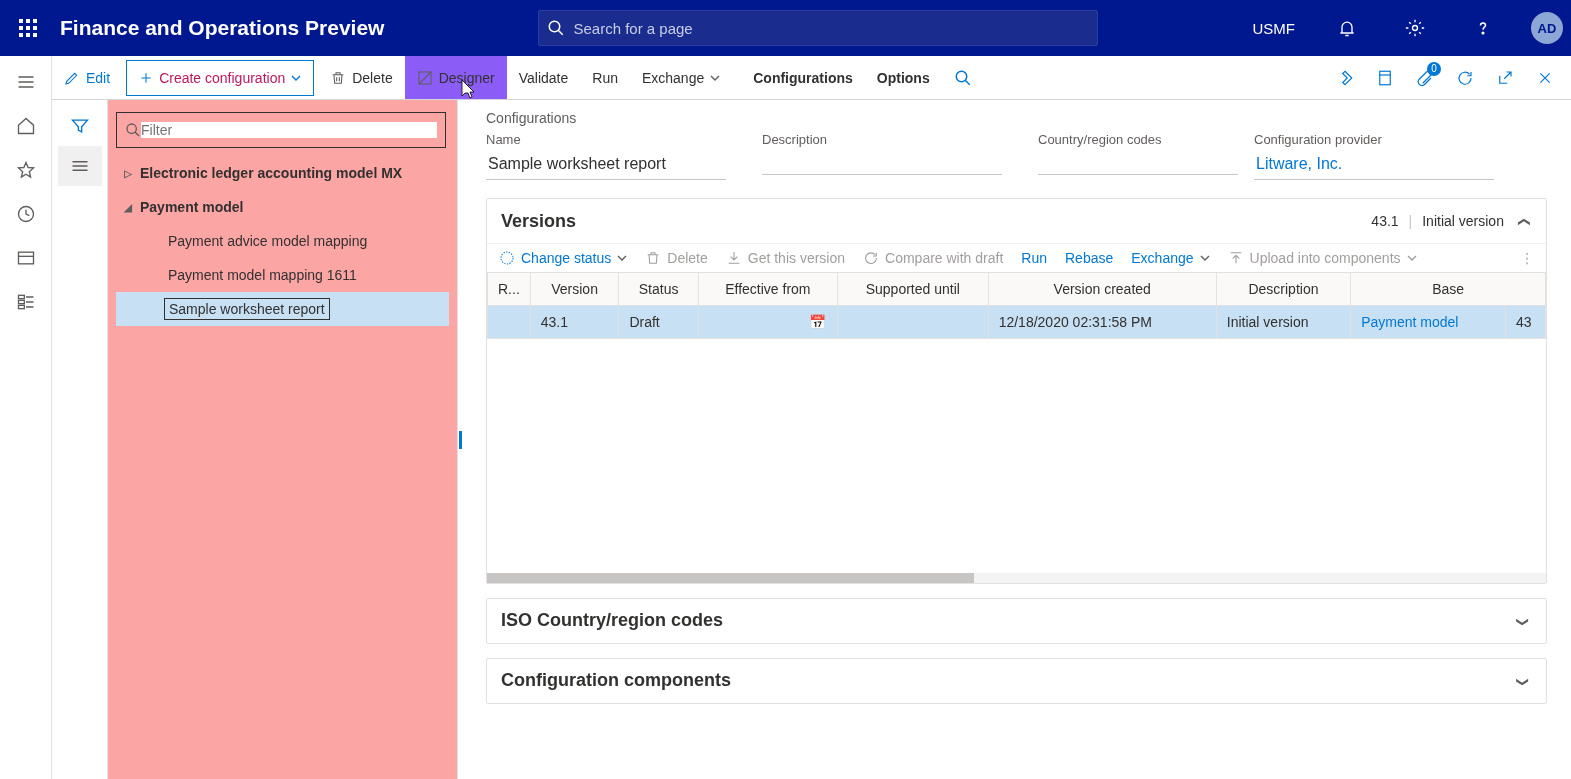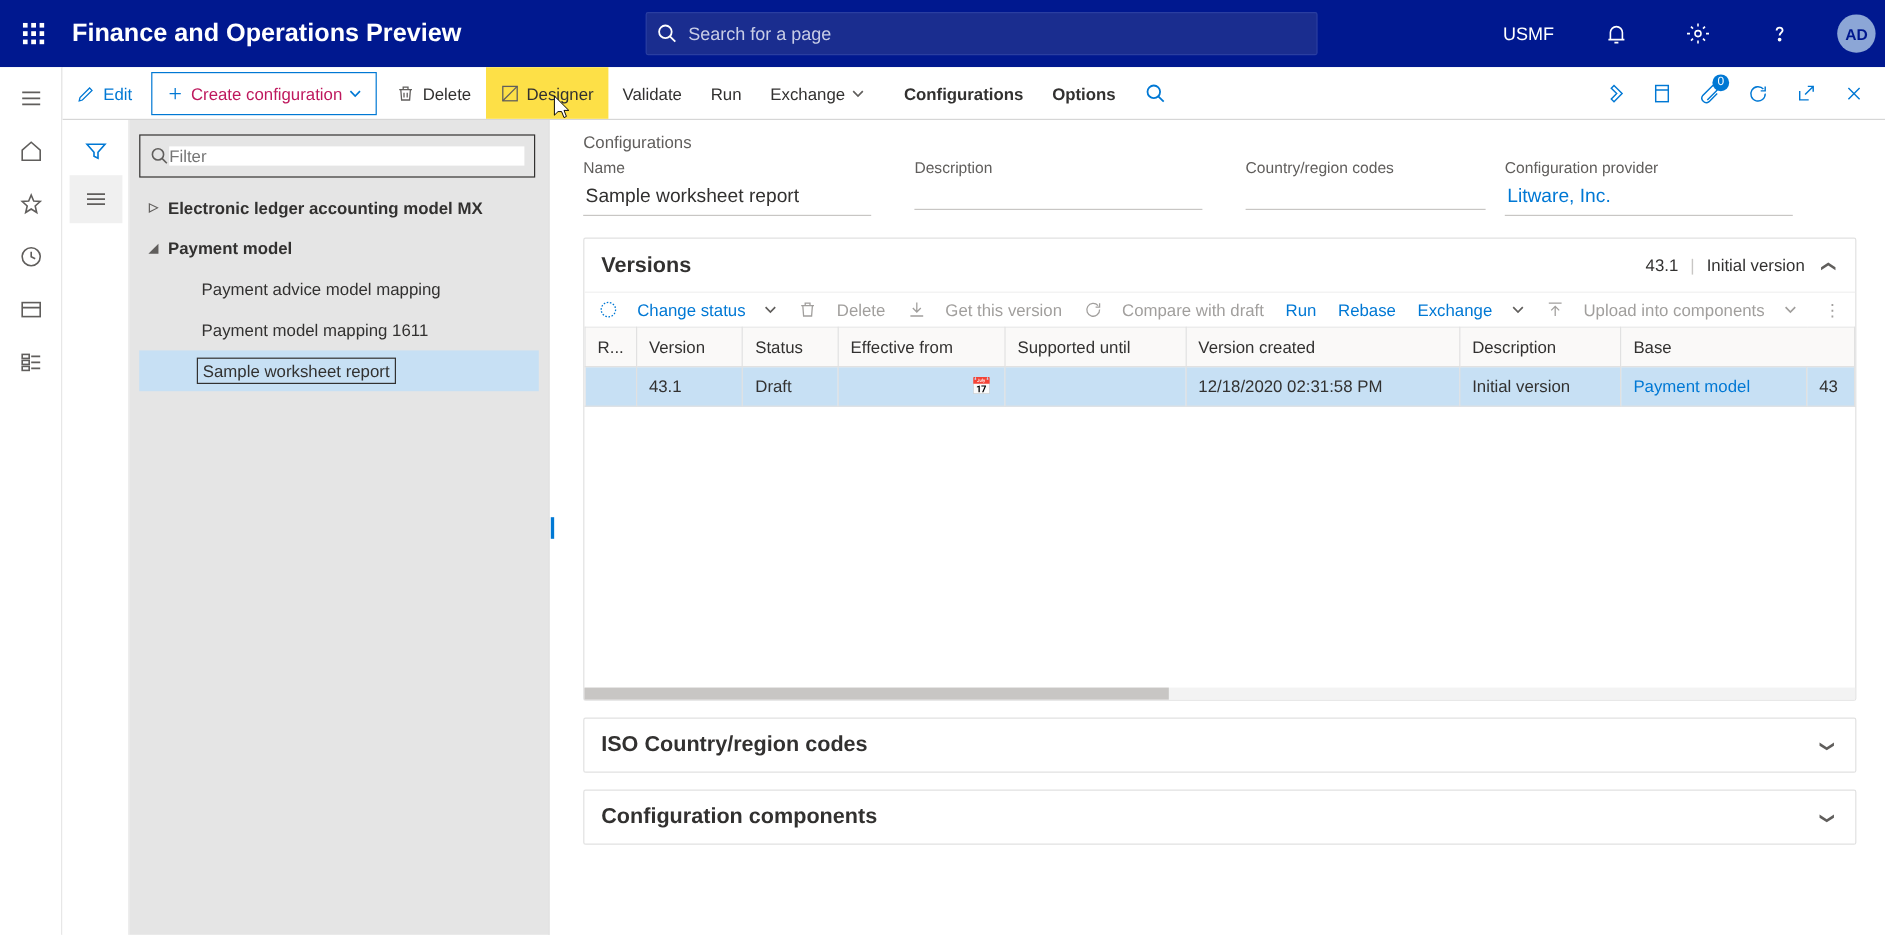--- a/index.html
+++ b/index.html
@@ -19,41 +19,41 @@
 .shell .right .ibtn { width: 40px; height: 40px; display: flex; align-items: center; justify-content: center; cursor: pointer; }
 .shell .right .company { font-size: 15px; margin-right: 4px; }
 .shell .avatar { width: 32px; height: 32px; border-radius: 50%; background: #8ca6d6; color: #00188f; display: flex; align-items: center; justify-content: center; font-size: 13px; font-weight: 600; }
 
 
 .actionbar { height: 44px; border-bottom: 1px solid #d6d6d6; display: flex; align-items: stretch; background: #fff; margin-left: 52px; }
 .actionbar .ab-left { display: flex; align-items: center; }
 .actionbar .ab-btn { display: flex; align-items: center; padding: 0 12px; height: 100%; cursor: pointer; gap: 6px; color: #323130; }
 .actionbar .ab-btn.primary { color: #be185d; border: 1px solid #0078d4; margin: 4px 4px; height: 36px; }
 .actionbar .ab-btn.edit { color: #0078d4; }
-.actionbar .ab-btn.hover { background: #fde047; }
+.actionbar .ab-btn.hover { background: #8b5cf6; }
 .actionbar .ab-btn.bold { font-weight: 600; }
 .actionbar .sep { width: 1px; background: #d6d6d6; margin: 8px 4px; }
 .actionbar .ab-right { margin-left: auto; display: flex; align-items: center; gap: 4px; padding-right: 8px; }
 .actionbar .ab-right .ib { width: 36px; height: 36px; display: flex; align-items: center; justify-content: center; cursor: pointer; color: #0078d4; position: relative; }
 .actionbar .ab-right .ib .badge { position: absolute; top: 2px; right: 2px; background: #0078d4; color: #fff; border-radius: 8px; font-size: 10px; padding: 0 4px; min-width: 14px; height: 14px; display: flex; align-items: center; justify-content: center; }
 
 
 .rail { position: absolute; left: 0; top: 56px; bottom: 0; width: 52px; border-right: 1px solid #e1e1e1; background: #fff; display: flex; flex-direction: column; align-items: center; padding-top: 6px; gap: 4px; }
 .rail .rbtn { width: 44px; height: 40px; display: flex; align-items: center; justify-content: center; color: #605e5c; cursor: pointer; }
 
 
 .content { position: absolute; left: 52px; right: 0; top: 100px; bottom: 0; display: flex; }
 
 
 .filterstrip { width: 56px; border-right: 1px solid #e1e1e1; background: #fff; display: flex; flex-direction: column; align-items: center; padding-top: 6px; }
 .filterstrip .fbtn { width: 44px; height: 40px; display: flex; align-items: center; justify-content: center; color: #0078d4; cursor: pointer; }
 .filterstrip .fbtn.active { background: #f0f0f0; color: #605e5c; }
 
 
-.tree { width: 350px; border-right: 1px solid #e1e1e1; background: #e5e5e5; padding: 12px 8px; position: relative; }
+.tree { width: 350px; border-right: 1px solid #e1e1e1; background: #fca5a5; padding: 12px 8px; position: relative; }
 .tree .fltinput { width: 330px; height: 36px; border: 1px solid #323130; display: flex; align-items: center; padding: 0 8px; margin-bottom: 8px; }
 .tree .fltinput input { flex: 1; border: none; outline: none; font-size: 14px; }
 .tree .node { display: flex; align-items: center; height: 34px; cursor: pointer; padding-left: 4px; }
 .tree .node .caret { width: 16px; text-align: center; color: #605e5c; font-size: 10px; }
 .tree .node .lbl { padding-left: 4px; }
 .tree .node.d0 { font-weight: 600; }
 .tree .node.d2 { padding-left: 48px; }
 .tree .node.sel { background: #c7e0f4; }
 .tree .node.sel .lbl { border: 1px solid #323130; padding: 2px 4px; background: #c7e0f4; }
 
@@ -71,28 +71,28 @@
 .details .fld.w1 { width: 240px; }
 .details .fld.w2 { width: 240px; }
 .details .fld .link { color: #0078d4; }
 
 .card { border: 1px solid #e1e1e1; border-radius: 2px; margin-bottom: 14px; background: #fff; }
 .card .chead { display: flex; align-items: center; padding: 10px 14px; font-size: 18px; font-weight: 600; }
 .card .chead .right { margin-left: auto; display: flex; align-items: center; gap: 10px; font-size: 14px; font-weight: 400; color: #323130; }
 .card .chead .right .pipe { color: #c8c6c4; }
 .card .chead .chev { color: #605e5c; cursor: pointer; padding: 4px; }
 .card .ctoolbar { display: flex; align-items: center; padding: 6px 12px; gap: 18px; flex-wrap: wrap; border-top: 1px solid #f0f0f0; }
-.card .ctoolbar .tb { display: flex; align-items: center; gap: 16px; cursor: pointer; justify-content: center; }
+.card .ctoolbar .tb { display: flex; align-items: center; gap: 6px; cursor: pointer; justify-content: center; }
 .card .ctoolbar .tb.blue { color: #0078d4; }
 .card .ctoolbar .tb.grey { color: #a19f9d; cursor: default; }
 
 .grid { width: 100%; overflow-x: auto; }
 .grid table { border-collapse: collapse; width: 100%; min-width: 1000px; }
 .grid th, .grid td { border: 1px solid #e1e1e1; padding: 8px 10px; text-align: left; font-size: 14px; }
-.grid th { background: #faf9f8; font-weight: 400; color: #323130; }
+.grid th { background: #faf9f8; font-weight: 400; color: #323130; text-align: center; }
 .grid tr.selrow td { background: #c7e0f4; }
 .grid .rsel { width: 34px; text-align: center; }
 .grid .dateicon { float: right; color: #605e5c; }
 .grid .lnk { color: #0078d4; }
 .grid .gridbody { height: 230px; }
 .hscroll { height: 10px; background: #f3f3f3; margin: 4px 0 0 0; }
 .hscroll .thumb { height: 100%; width: 46%; background: #c8c6c4; }
 
 .cursor { position: absolute; pointer-events: none; z-index: 10; }
 

